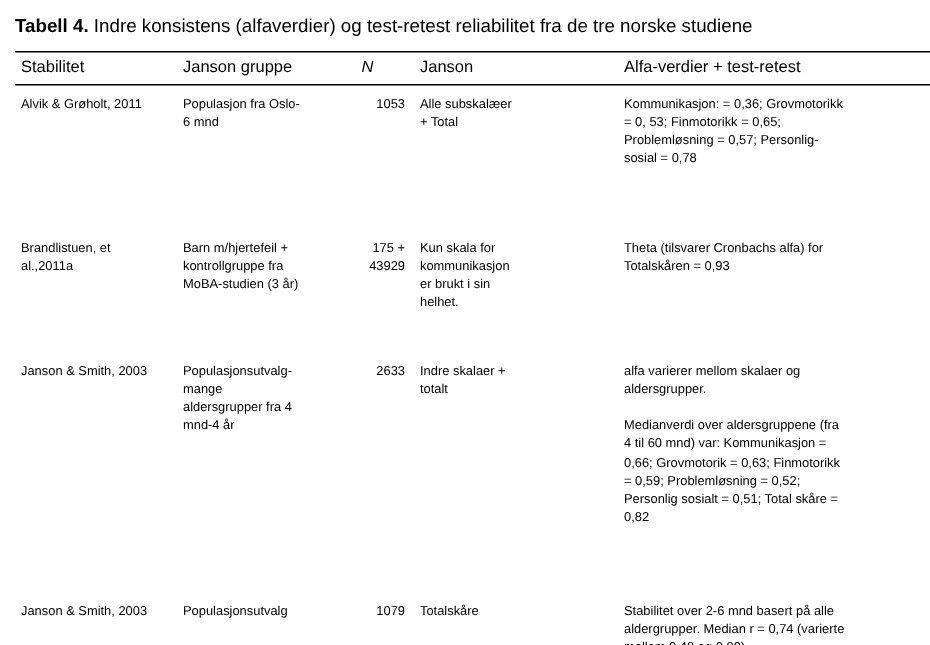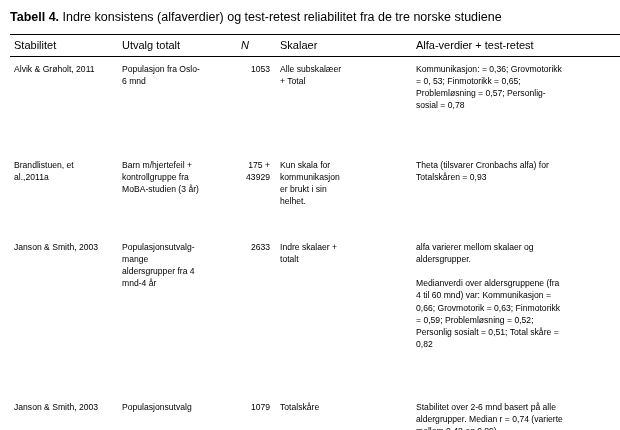--- a/index.html
+++ b/index.html
@@ -81,23 +81,23 @@
 <div class="page">
 
   <p class="caption">
     <span class="cap-label">Tabell 4.</span><span> Indre konsistens (alfaverdier) og test-retest reliabilitet fra de tre norske studiene</span>
   </p>
 
   <table class="tbl">
     <thead>
       <tr>
         <th class="c1">Stabilitet</th>
-        <th class="c2">Utvalg totalt</th>
+        <th class="c2">Janson gruppe</th>
         <th class="c3 center italic">N</th>
-        <th class="c4">Skalaer</th>
+        <th class="c4">Janson</th>
         <th class="c5">Alfa-verdier + test-retest</th>
       </tr>
     </thead>
     <tbody>
       <tr class="rowtall1">
         <td class="c1 nowrapish">Alvik &amp; Grøholt, 2011</td>
         <td class="c2 nowrapish">Populasjon fra Oslo-
 6 mnd</td>
         <td class="c3 num nowrapish">1053</td>
         <td class="c4 nowrapish">Alle subskalæer

